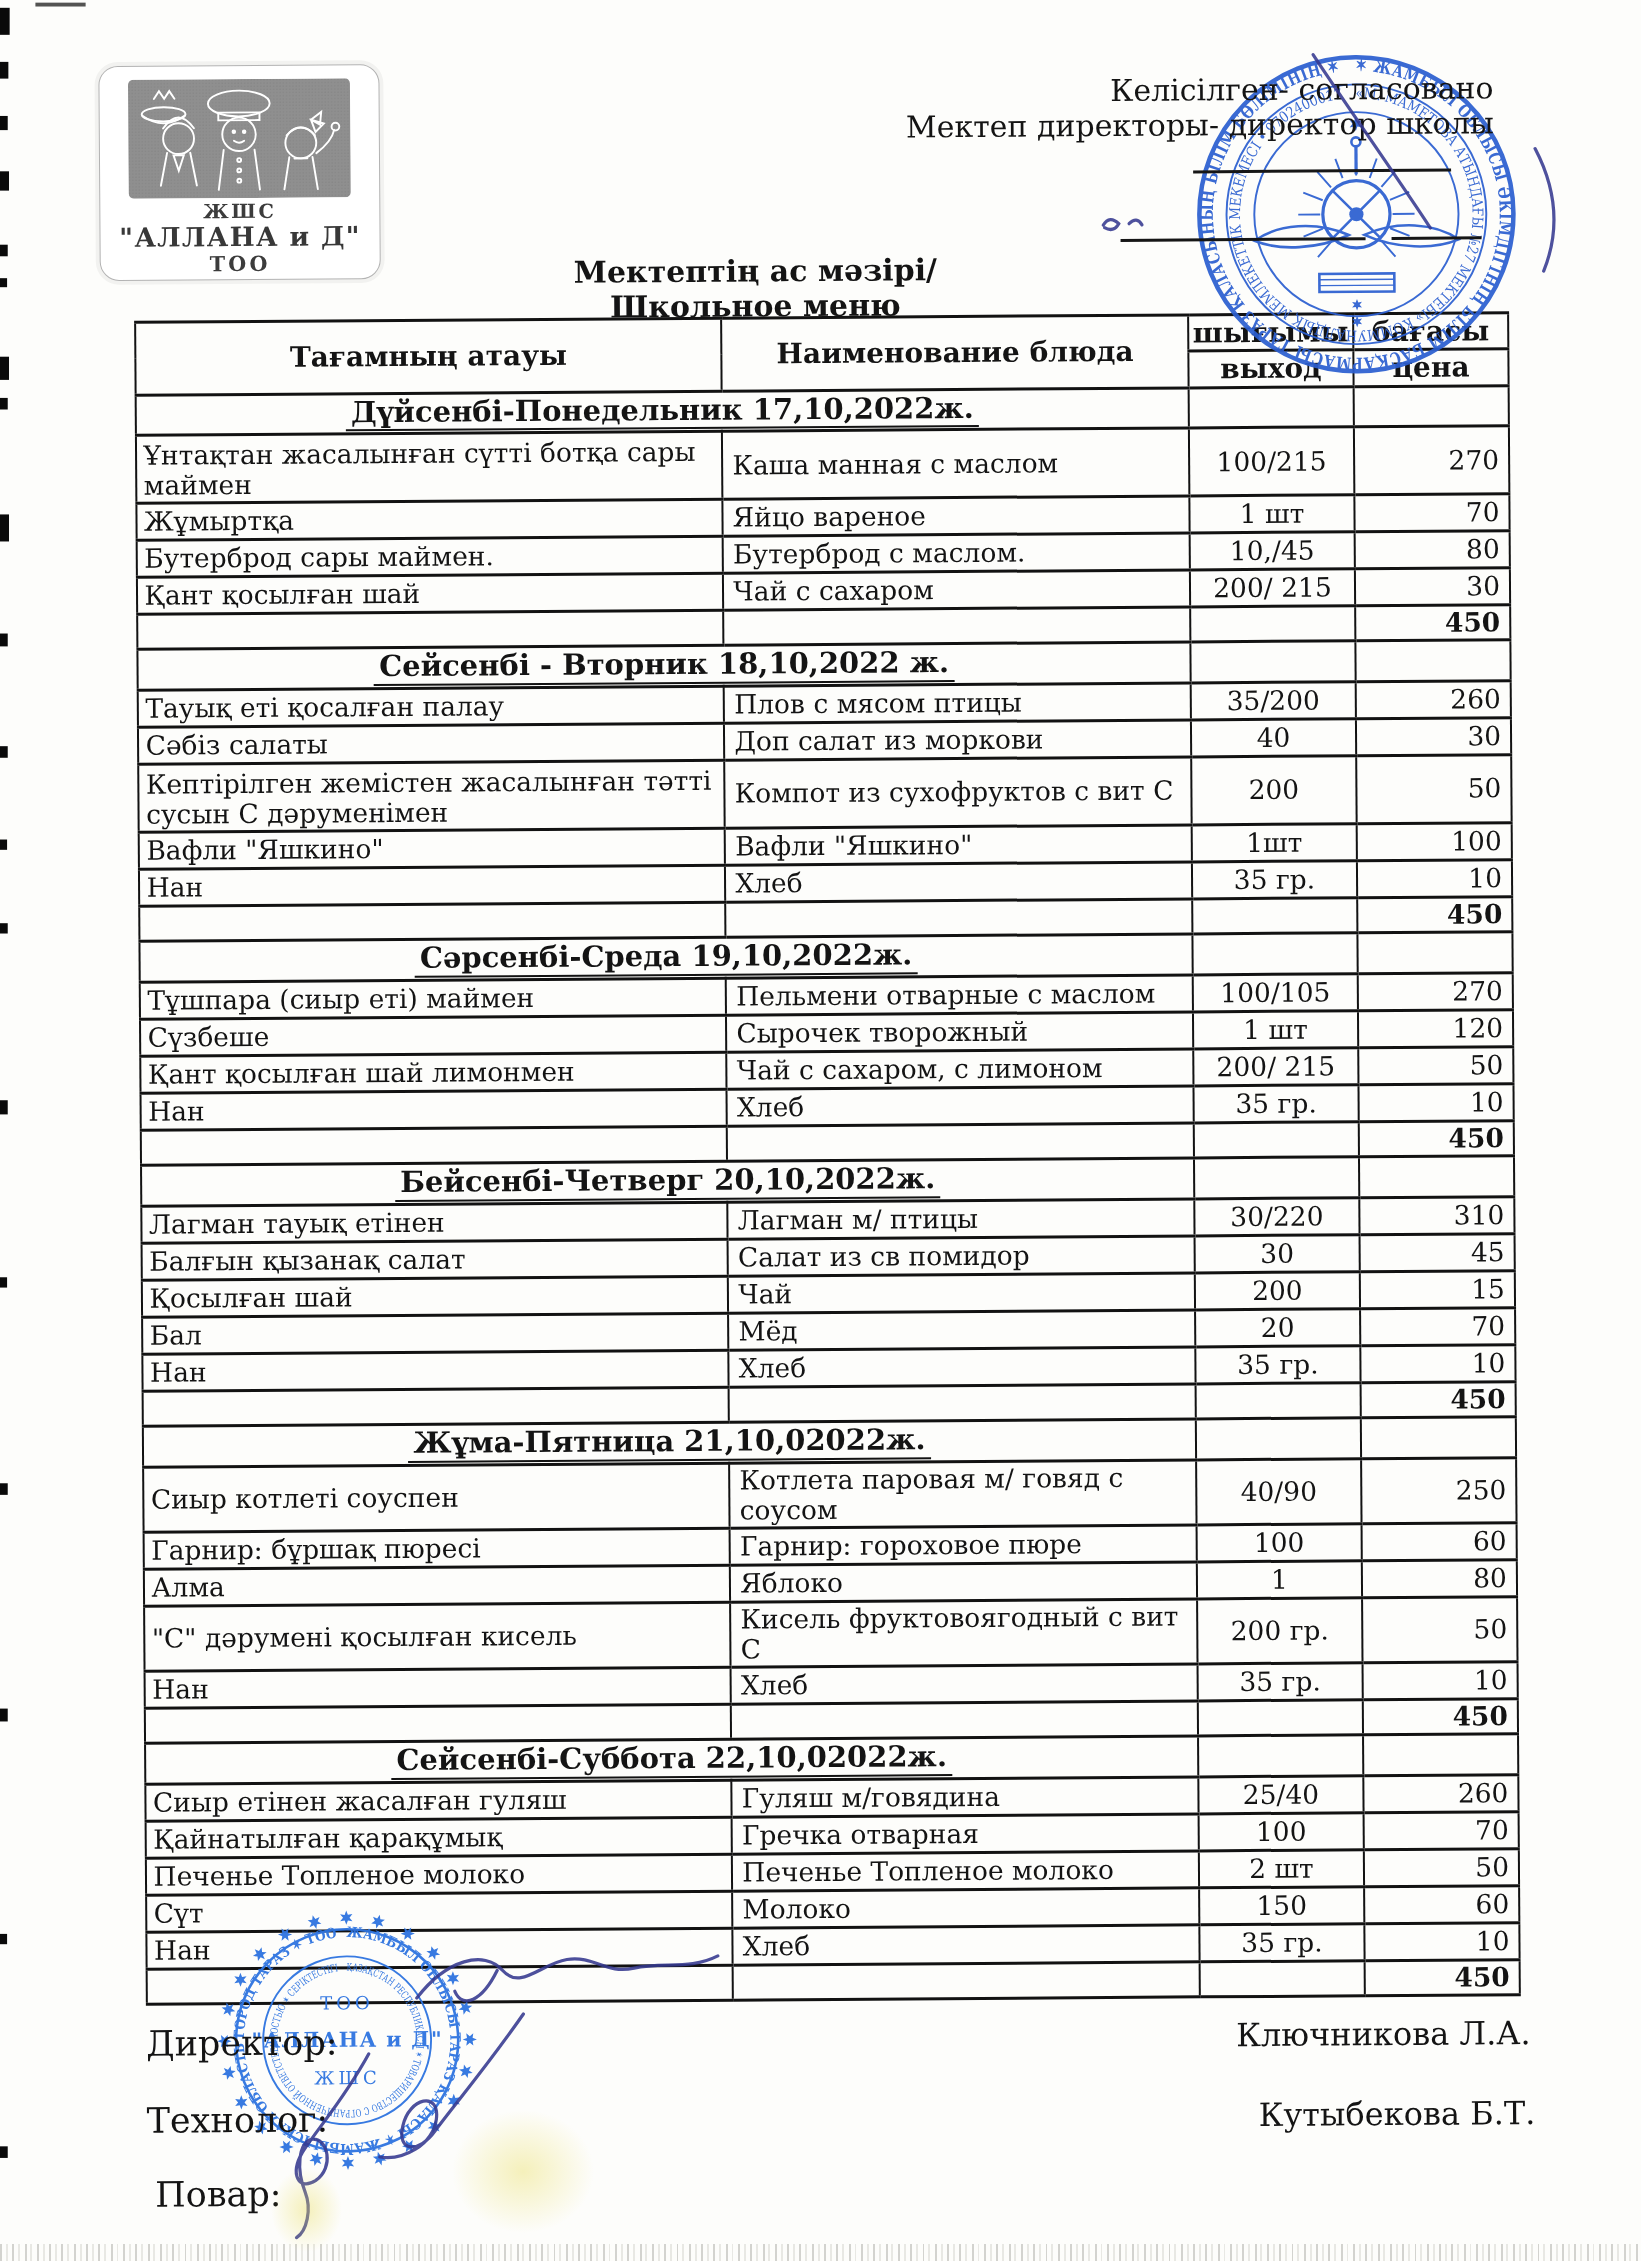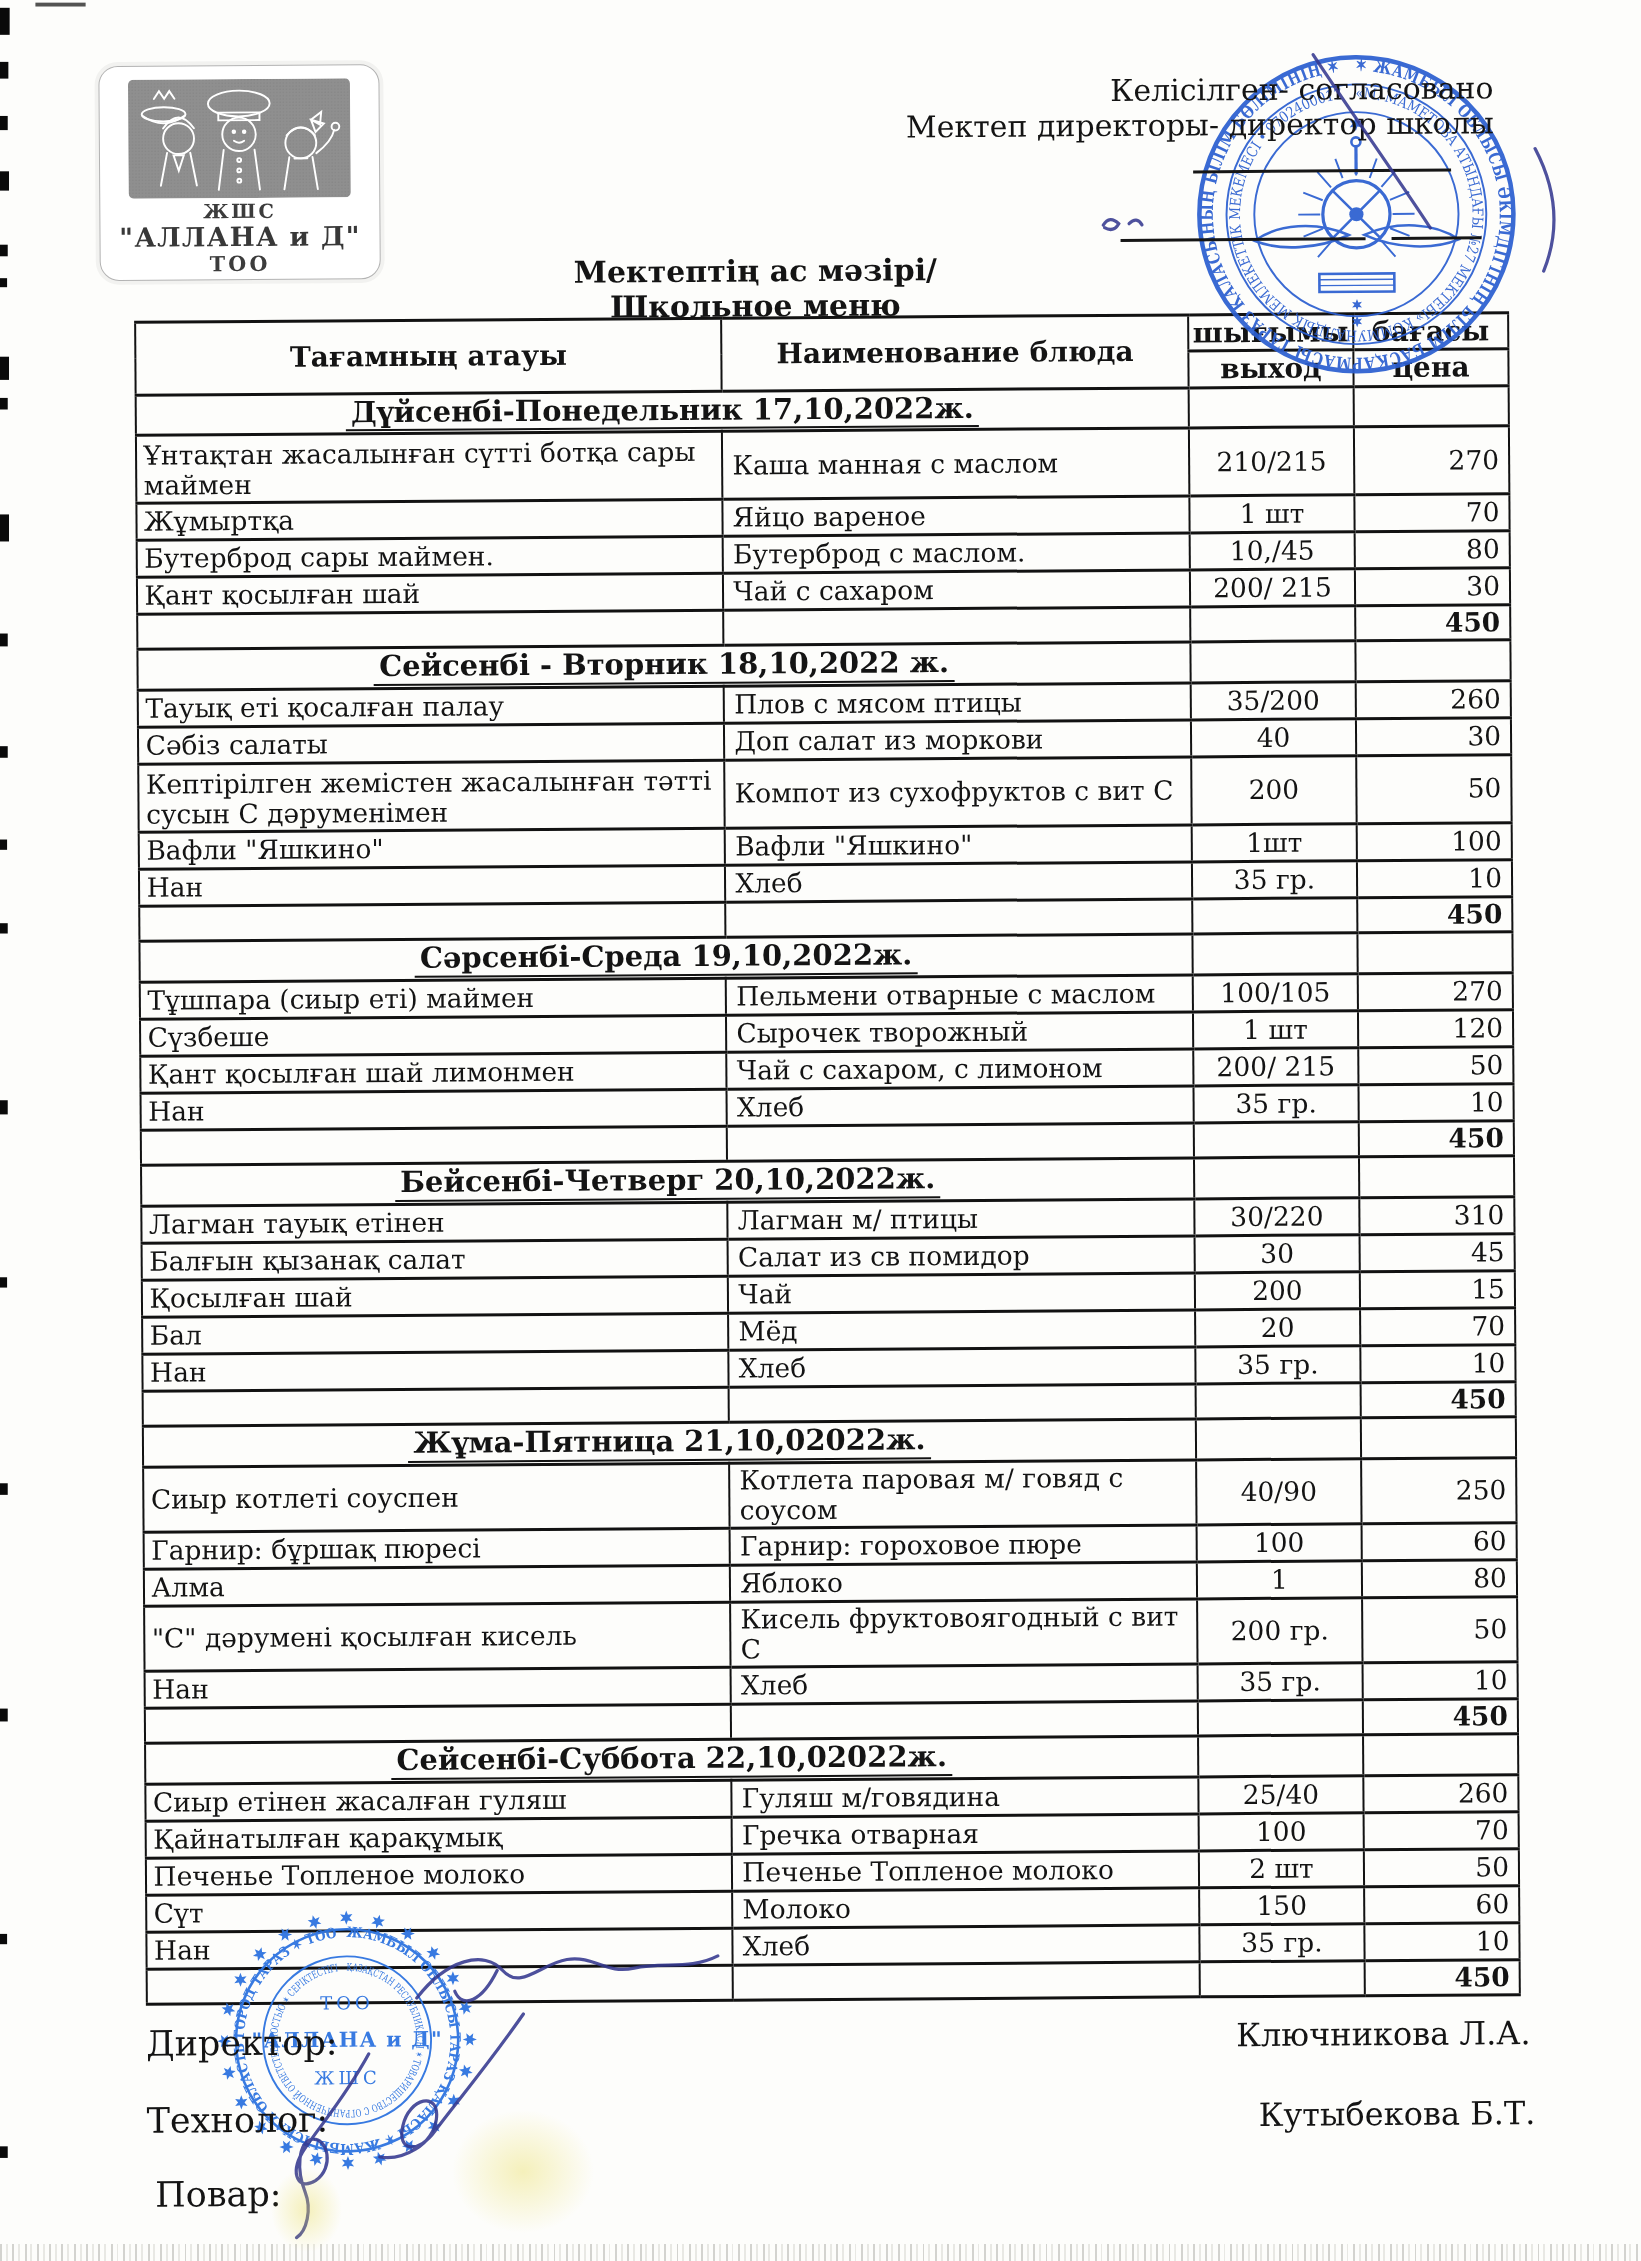--- a/index.html
+++ b/index.html
@@ -177,21 +177,21 @@
       </tr>
 
       <tr class="day">
             <td class="dayt" colspan="2"><span class="daytxt">Дүйсенбі-Понедельник 17,10,2022ж.</span></td>
             <td></td>
             <td></td>
           </tr>
       <tr class="mrow tall">
             <td class="kz">Ұнтақтан  жасалынған сүтті ботқа сары маймен</td>
             <td class="ru">Каша манная  с маслом</td>
-            <td class="out">210/215</td>
+            <td class="out">100/215</td>
             <td class="pr">270</td>
           </tr>
       <tr class="mrow">
             <td class="kz">Жұмыртқа</td>
             <td class="ru">Яйцо  вареное</td>
             <td class="out">1 шт</td>
             <td class="pr">70</td>
           </tr>
       <tr class="mrow">
             <td class="kz">Бутерброд сары маймен.</td>

